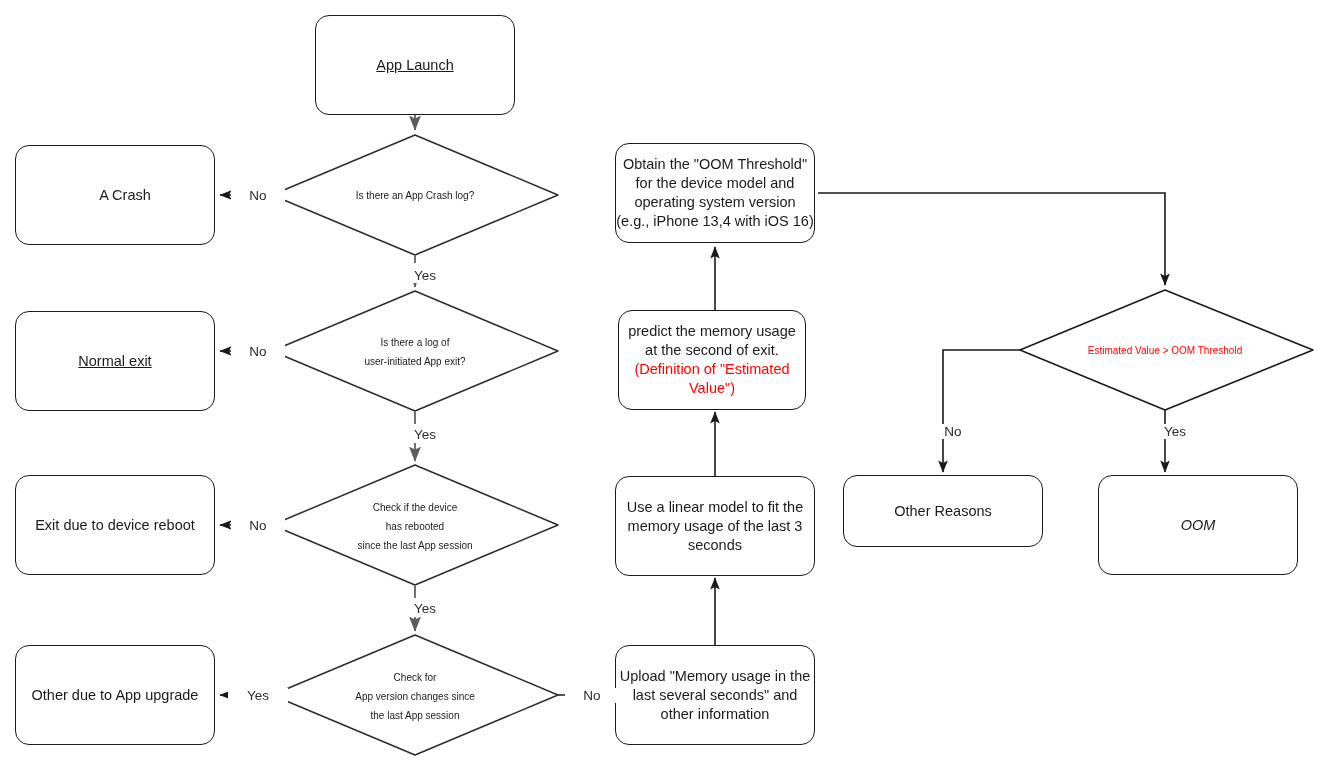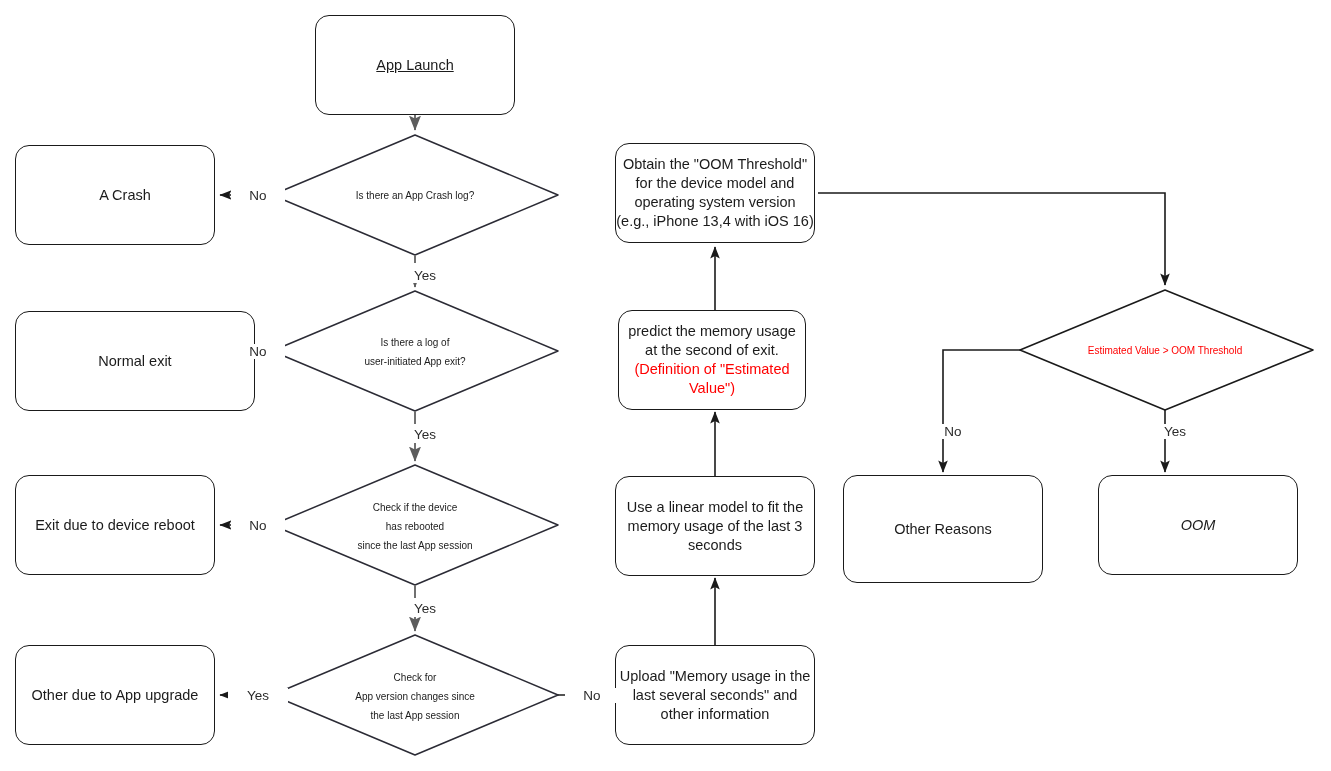--- a/index.html
+++ b/index.html
@@ -131,21 +131,21 @@
   </svg>
 
   <div class="node-box" style="left:315px; top:15px; width:200px; height:100px;text-decoration:underline;">
     <span class="inner">App Launch</span>
   </div>
 
   <div class="node-box" style="left:15px; top:145px; width:200px; height:100px;padding-left:20px;">
     <span class="inner">A Crash</span>
   </div>
 
-  <div class="node-box" style="left:15px; top:311px; width:240px; height:100px;">
+  <div class="node-box" style="left:15px; top:311px; width:200px; height:100px;text-decoration:underline;">
     <span class="inner">Normal exit</span>
   </div>
 
   <div class="node-box" style="left:15px; top:475px; width:200px; height:100px;">
     <span class="inner overflow">Exit due to device reboot</span>
   </div>
 
   <div class="node-box" style="left:15px; top:645px; width:200px; height:100px;">
     <span class="inner overflow">Other due to App upgrade</span>
   </div>
@@ -162,21 +162,21 @@
   </div>
 
   <div class="node-box" style="left:615px; top:476px; width:200px; height:100px;">
     <span class="inner">Use a linear model to fit the memory usage of the last 3 seconds</span>
   </div>
 
   <div class="node-box" style="left:615px; top:645px; width:200px; height:100px;">
     <span class="inner overflow">Upload "Memory usage in the last several seconds" and other information</span>
   </div>
 
-  <div class="node-box" style="left:843px; top:475px; width:200px; height:108px;">
+  <div class="node-box" style="left:843px; top:475px; width:200px; height:72px;">
     <span class="inner">Other Reasons</span>
   </div>
 
   <div class="node-box" style="left:1098px; top:475px; width:200px; height:100px;font-style:italic;">
     <span class="inner">OOM</span>
   </div>
 
   <div class="diamond-label" style="left:275px; top:186px; width:280px;">
     <span>Is there an App Crash log?</span>
   </div>

